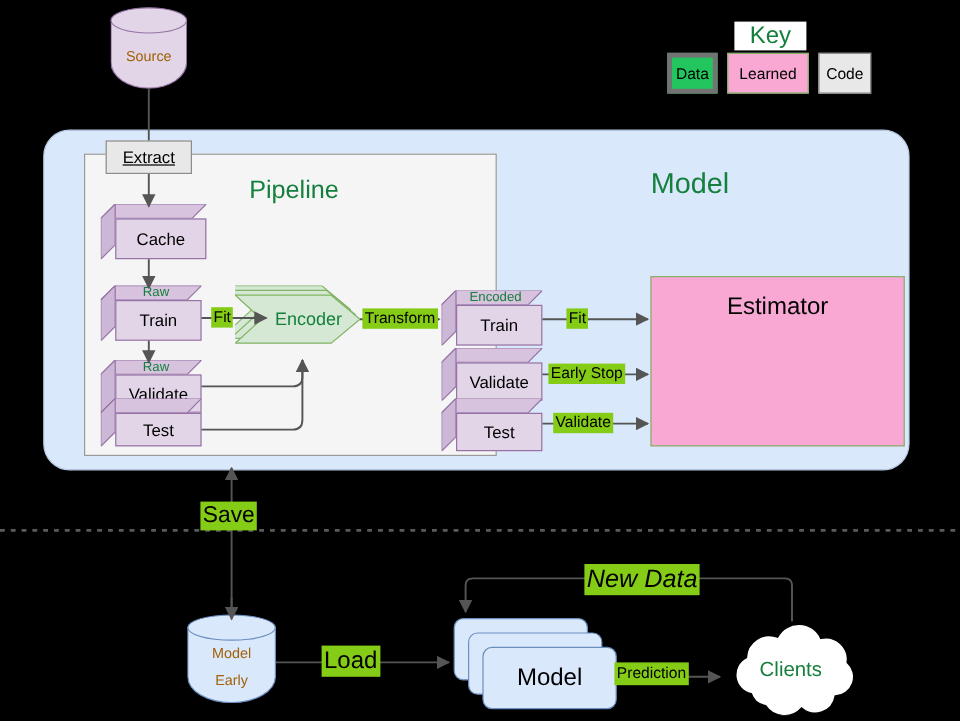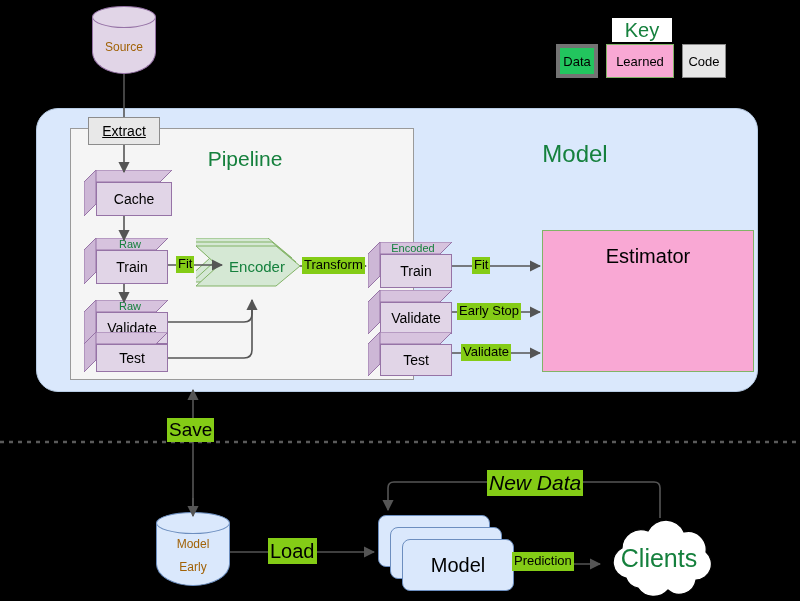--- a/index.html
+++ b/index.html
@@ -167,21 +167,21 @@
   <div class="stackcard" style="left:390px;top:527px;width:112px;height:52px;"></div>
   <div class="stackcard" style="left:402px;top:539px;width:112px;height:52px;
               display:flex;align-items:center;justify-content:center;font-size:20px;color:#000;">Model</div>
 
   <div class="abs" style="left:596px;top:516px;width:126px;height:80px;">
     <svg viewBox="0 0 126 80" width="126" height="80">
       <path d="M30,62 A16,16 0 0 1 26,32 A19,19 0 0 1 52,15 A20,20 0 0 1 88,16
                A18,18 0 0 1 110,36 A16,16 0 0 1 100,64 A17,17 0 0 1 72,74
                A19,19 0 0 1 42,72 A15,15 0 0 1 30,62 Z" fill="#ffffff" stroke="#000000" stroke-width="1.2"></path>
     </svg>
-    <div class="lbl" style="left:16px;top:30px;width:94px;height:24px;font-size:25px;">Clients</div>
+    <div class="lbl" style="left:16px;top:30px;width:94px;height:24px;font-size:17px;">Clients</div>
   </div>
 
   <svg class="ov">
     <defs>
       <marker id="ah" viewBox="0 0 10 10" refX="9" refY="5" markerWidth="7" markerHeight="7" orient="auto-start-reverse">
         <path d="M0,0 L10,5 L0,10 z" fill="#555"></path>
       </marker>
       <marker id="ahb" viewBox="0 0 10 10" refX="9" refY="5" markerWidth="7" markerHeight="7" orient="auto-start-reverse">
         <path d="M0,0 L10,5 L0,10 z" fill="#666"></path>
       </marker>

